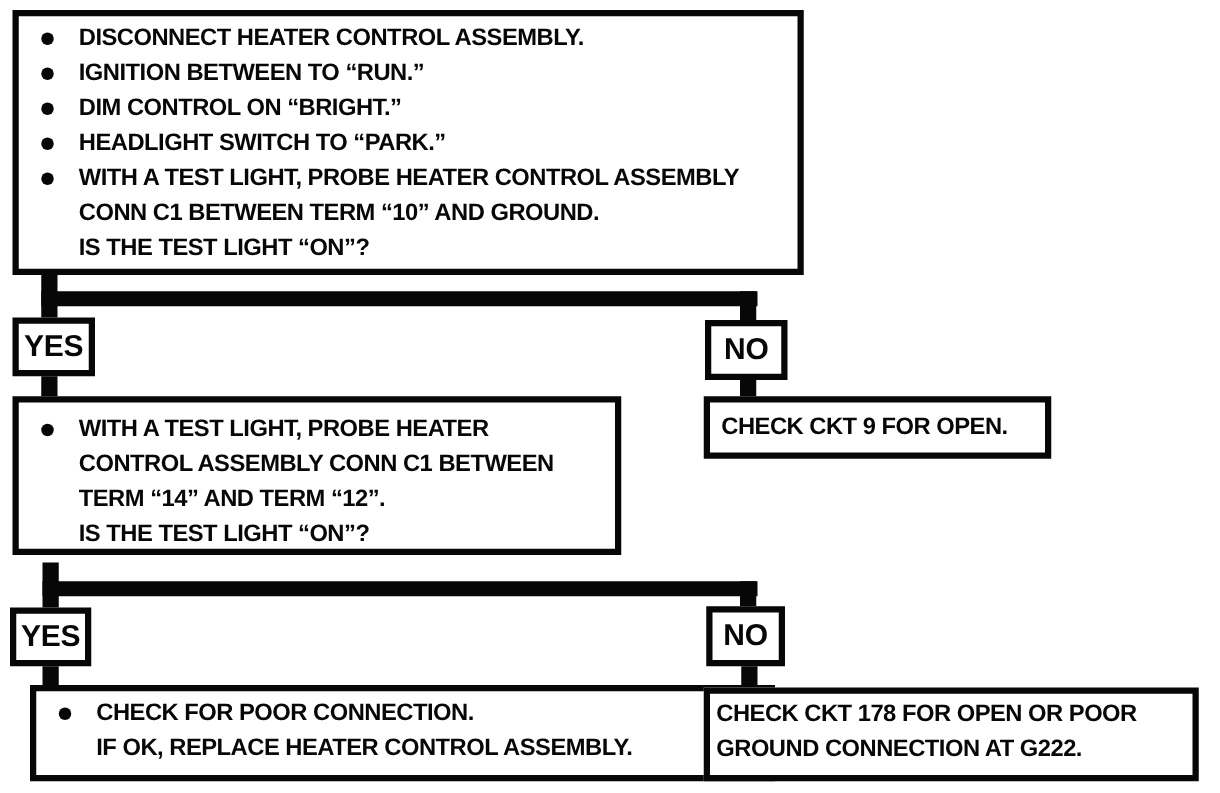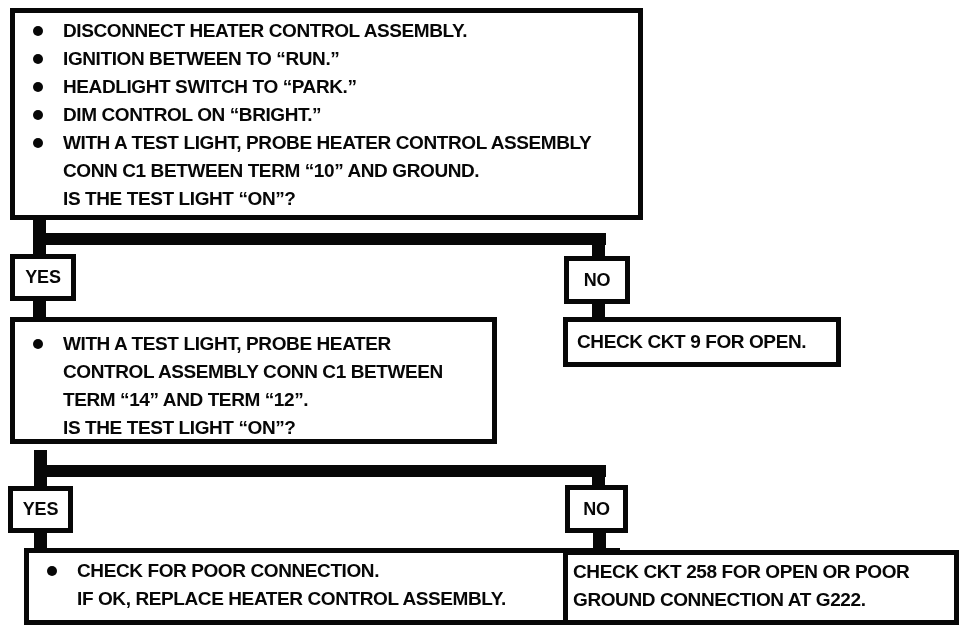--- a/index.html
+++ b/index.html
@@ -32,21 +32,21 @@
     margin:9px 20px 0 2px;
   }
   
   #step1{left:10px;top:8px;width:633px;height:212px;padding-top:4px;}
   
   #v1 {left:33px; top:214px;width:13px;height:44px;}
   #h1 {left:33px; top:233px;width:573px;height:12px;}
   #v1b{left:592px;top:233px;width:13px;height:28px;}
   .label-box{
     display:flex;align-items:center;justify-content:center;
-    font-size:18px;font-weight:700;letter-spacing:-0.2px;
+    font-size:24px;font-weight:700;letter-spacing:-0.2px;
   }
   #yes1{left:10px; top:254px;width:66px;height:47px;}
   #no1 {left:564px;top:256px;width:66px;height:48px;}
   #v2 {left:33px; top:298px;width:13px;height:24px;}
   #v2b{left:592px;top:301px;width:13px;height:22px;}
   
   #step2{left:10px;top:317px;width:487px;height:127px;padding-top:8px;}
   
   #check1{left:563px;top:317px;width:278px;height:50px;display:flex;align-items:center;padding-left:9px;}
   
@@ -81,25 +81,25 @@
     <div class="brow">
       <span class="bullet"></span>
       <span class="txt">DISCONNECT HEATER CONTROL ASSEMBLY.</span>
     </div>
     <div class="brow">
       <span class="bullet"></span>
       <span class="txt">IGNITION BETWEEN TO “RUN.”</span>
     </div>
     <div class="brow">
       <span class="bullet"></span>
-      <span class="txt">HEADLIGHT SWITCH TO “PARK.”</span>
+      <span class="txt">DIM CONTROL ON “BRIGHT.”</span>
     </div>
     <div class="brow">
       <span class="bullet"></span>
-      <span class="txt">DIM CONTROL ON “BRIGHT.”</span>
+      <span class="txt">HEADLIGHT SWITCH TO “PARK.”</span>
     </div>
     <div class="brow">
       <span class="bullet"></span>
       <span class="txt">WITH A TEST LIGHT, PROBE HEATER CONTROL ASSEMBLY
 CONN C1 BETWEEN TERM “10” AND GROUND.
 IS THE TEST LIGHT “ON”?</span>
     </div>
   </div>
 
   <div class="box label-box" id="yes1">YES</div>
@@ -124,17 +124,17 @@
 
   <div class="box" id="resL">
     <div class="brow">
       <span class="bullet"></span>
       <span class="txt">CHECK FOR POOR CONNECTION.
 IF OK, REPLACE HEATER CONTROL ASSEMBLY.</span>
     </div>
   </div>
 
   <div class="box" id="resR">
-    <span class="txt">CHECK CKT 258 FOR OPEN OR POOR
+    <span class="txt">CHECK CKT 178 FOR OPEN OR POOR
 GROUND CONNECTION AT G222.</span>
   </div>
 
 </div>
 
 </body></html>

